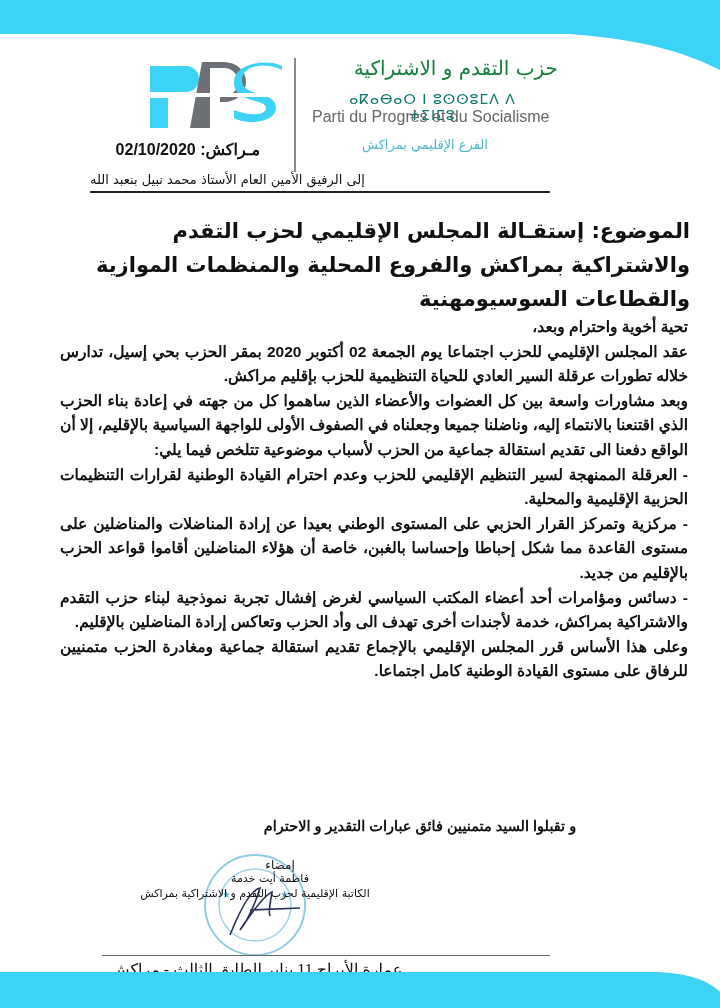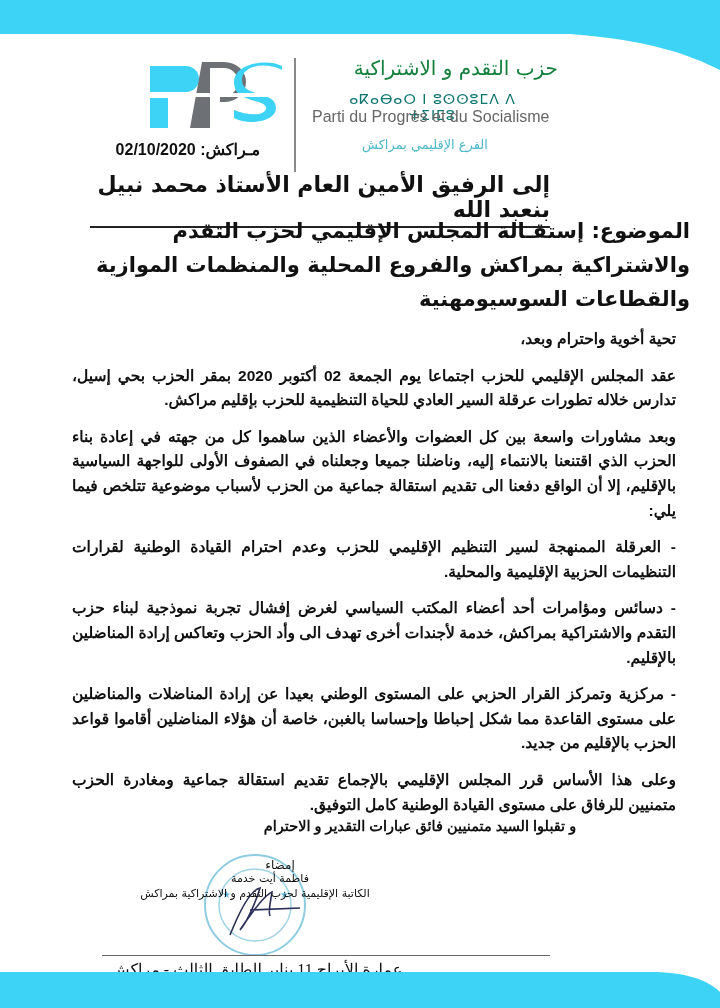--- a/index.html
+++ b/index.html
@@ -7,24 +7,24 @@
   .top-band{position:absolute;left:0;top:0;width:720px;height:70px;}
   .bottom-band{position:absolute;left:0;bottom:0;width:720px;height:50px;}
   .logo{position:absolute;left:150px;top:62px;width:135px;height:68px;}
   .logo-divider{position:absolute;left:294px;top:58px;width:2px;height:114px;background:#8a8a8a;}
   .party-ar{position:absolute;left:308px;top:56px;width:250px;text-align:right;direction:rtl;font-family:"DejaVu Serif",serif;font-size:20px;color:#15803d;}
   .party-tifinagh{position:absolute;left:325px;top:91px;width:215px;text-align:center;font-size:14px;color:#0f766e;letter-spacing:1px;}
   .party-fr{position:absolute;left:312px;top:108px;width:250px;font-family:"Liberation Sans",sans-serif;font-size:16px;color:#666;}
   .party-fr small{font-size:16px;}
   .branch{position:absolute;left:320px;top:137px;width:210px;text-align:center;direction:rtl;font-size:13px;color:#4fb8c8;}
   .date{position:absolute;left:30px;top:140px;width:230px;direction:rtl;text-align:right;font-family:"Liberation Sans",sans-serif;font-weight:bold;font-size:16px;}
-  .recipient{position:absolute;left:90px;top:172px;width:460px;direction:rtl;text-align:right;font-weight:bold;font-size:22px;border-bottom:2px solid #222;padding-bottom:4px;}
+  .recipient{position:absolute;left:90px;top:172px;width:460px;direction:rtl;text-align:left;font-weight:normal;font-size:13px;border-bottom:2px solid #222;padding-bottom:4px;}
   .subject{position:absolute;left:60px;top:214px;width:630px;direction:rtl;text-align:right;font-weight:bold;font-size:21px;line-height:34px;}
   .body{position:absolute;left:60px;top:315px;width:628px;direction:rtl;text-align:justify;font-family:"Liberation Sans",sans-serif;font-weight:bold;font-size:15.5px;line-height:24.6px;}
-  .body p{margin:12px;}
+  .body p{margin:0;}
   .closing{position:absolute;left:240px;top:818px;width:360px;direction:rtl;text-align:center;font-family:"Liberation Sans",sans-serif;font-weight:bold;font-size:14.5px;}
   .sig-label{position:absolute;left:240px;top:858px;width:80px;direction:rtl;text-align:center;font-size:12px;}
   .sig-name{position:absolute;left:200px;top:872px;width:140px;direction:rtl;text-align:center;font-size:11px;}
   .sig-title{position:absolute;left:110px;top:887px;width:290px;direction:rtl;text-align:center;font-size:11px;}
   .stamp{position:absolute;left:200px;top:850px;width:110px;height:110px;}
   .footer-line{position:absolute;left:102px;top:955px;width:448px;height:1px;background:#666;}
   .footer-ar{position:absolute;left:110px;top:960px;width:430px;direction:rtl;text-align:left;font-family:"Liberation Serif",serif;font-size:16px;}
   .footer-contact{position:absolute;left:100px;top:983px;width:450px;text-align:center;font-family:"Liberation Serif",serif;font-size:14px;}
 </style>
 </head>
@@ -60,23 +60,23 @@
 
 <div class="recipient">إلى الرفيق الأمين العام الأستاذ محمد نبيل بنعبد الله</div>
 
 <div class="subject">الموضوع: إستقـالة المجلس الإقليمي لحزب التقدم والاشتراكية بمراكش والفروع المحلية  والمنظمات الموازية والقطاعات السوسيومهنية</div>
 
 <div class="body">
   <p>تحية أخوية واحترام وبعد،</p>
   <p>عقد المجلس الإقليمي للحزب اجتماعا يوم الجمعة 02 أكتوبر 2020 بمقر الحزب بحي إسيل، تدارس خلاله تطورات عرقلة السير العادي للحياة التنظيمية للحزب بإقليم مراكش.</p>
   <p>وبعد مشاورات واسعة بين كل العضوات والأعضاء الذين ساهموا كل من جهته في إعادة بناء الحزب الذي اقتنعنا بالانتماء إليه، وناضلنا جميعا وجعلناه في الصفوف الأولى للواجهة السياسية بالإقليم، إلا أن الواقع دفعنا الى تقديم استقالة جماعية من الحزب لأسباب موضوعية تتلخص فيما يلي:</p>
   <p>- العرقلة الممنهجة لسير التنظيم الإقليمي للحزب وعدم احترام القيادة الوطنية لقرارات التنظيمات الحزبية الإقليمية والمحلية.</p>
+  <p>- مركزية وتمركز القرار الحزبي على المستوى الوطني بعيدا عن إرادة المناضلات والمناضلين على مستوى القاعدة مما شكل إحباطا وإحساسا بالغبن، خاصة أن هؤلاء المناضلين أقاموا قواعد الحزب بالإقليم من جديد.</p>
   <p>- دسائس ومؤامرات أحد أعضاء المكتب السياسي لغرض إفشال تجربة نموذجية لبناء حزب التقدم والاشتراكية بمراكش، خدمة لأجندات أخرى تهدف الى وأد الحزب وتعاكس إرادة المناضلين بالإقليم.</p>
-  <p>- مركزية وتمركز القرار الحزبي على المستوى الوطني بعيدا عن إرادة المناضلات والمناضلين على مستوى القاعدة مما شكل إحباطا وإحساسا بالغبن، خاصة أن هؤلاء المناضلين أقاموا قواعد الحزب بالإقليم من جديد.</p>
-  <p>وعلى هذا الأساس قرر المجلس الإقليمي بالإجماع تقديم استقالة جماعية ومغادرة الحزب متمنيين للرفاق على مستوى القيادة الوطنية كامل التوفيق.</p>
+  <p>وعلى هذا الأساس قرر المجلس الإقليمي بالإجماع تقديم استقالة جماعية ومغادرة الحزب متمنيين للرفاق على مستوى القيادة الوطنية كامل اجتماعا.</p>
 </div>
 
 <div class="closing">و تقبلوا السيد متمنيين فائق عبارات التقدير و الاحترام</div>
 
 <svg class="stamp" viewBox="0 0 110 110">
   <circle cx="55" cy="55" r="50" fill="none" stroke="#5fb6d6" stroke-width="2" opacity="0.7"></circle>
   <circle cx="55" cy="55" r="36" fill="none" stroke="#5fb6d6" stroke-width="1.5" opacity="0.6"></circle>
   <text x="22" y="48" font-size="10" fill="#5fb6d6">★</text>
   <text x="80" y="48" font-size="10" fill="#5fb6d6">★</text>
   <path d="M30 85 C40 60 50 40 60 38 C55 55 45 75 40 80 C50 65 65 45 72 42 C70 55 68 62 70 66 M50 60 L100 58" fill="none" stroke="#2a2f55" stroke-width="1.6"></path>

